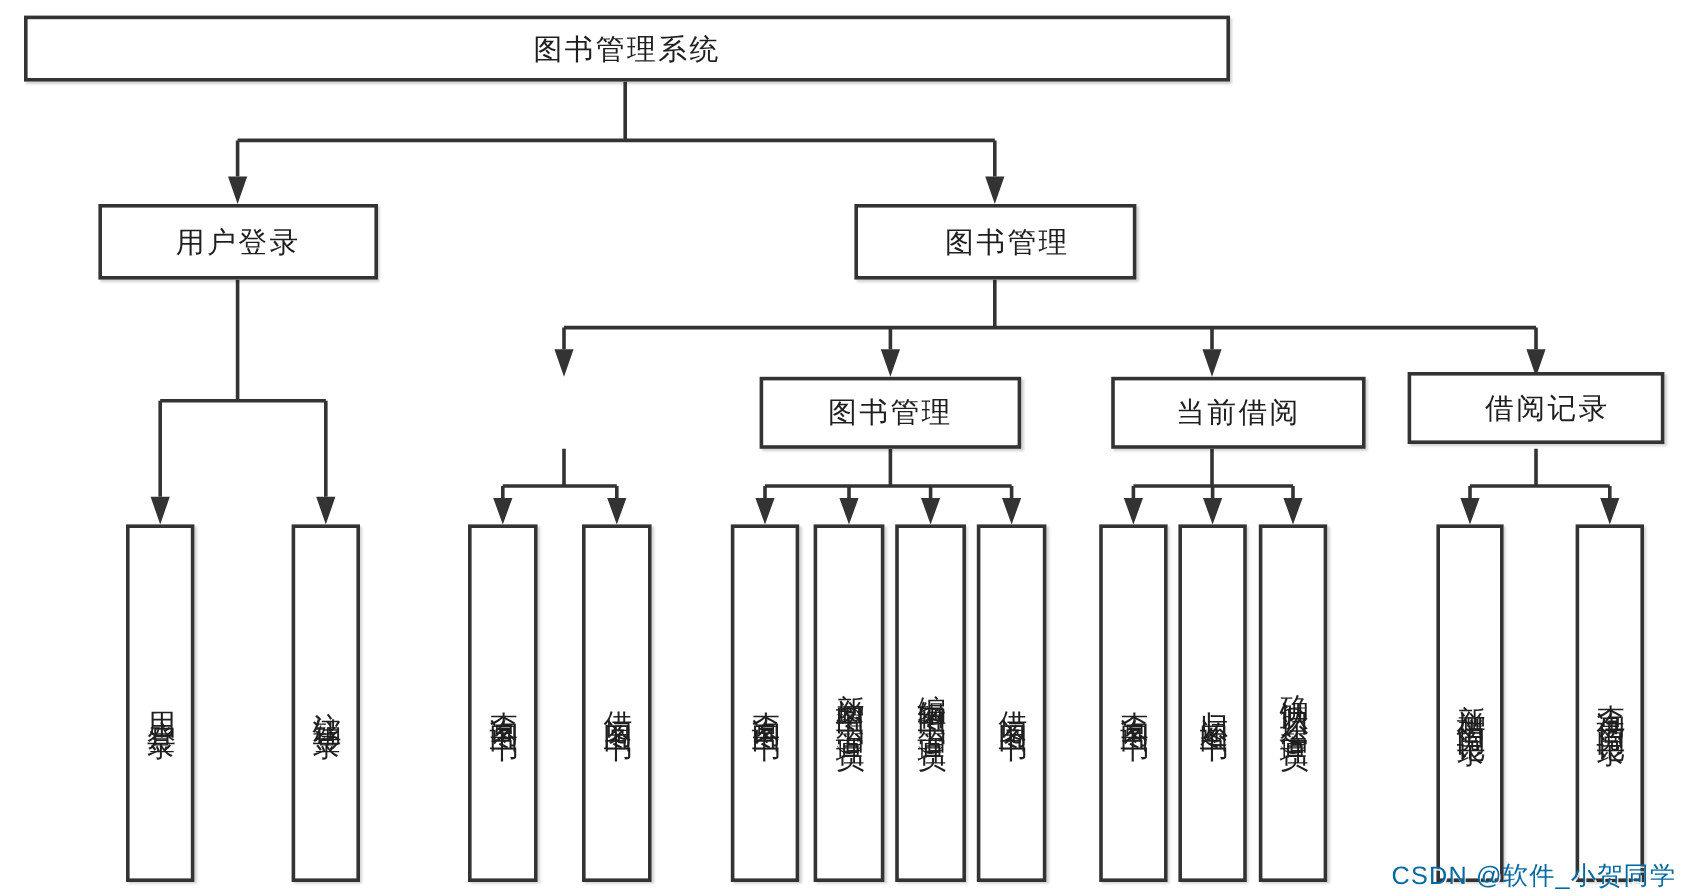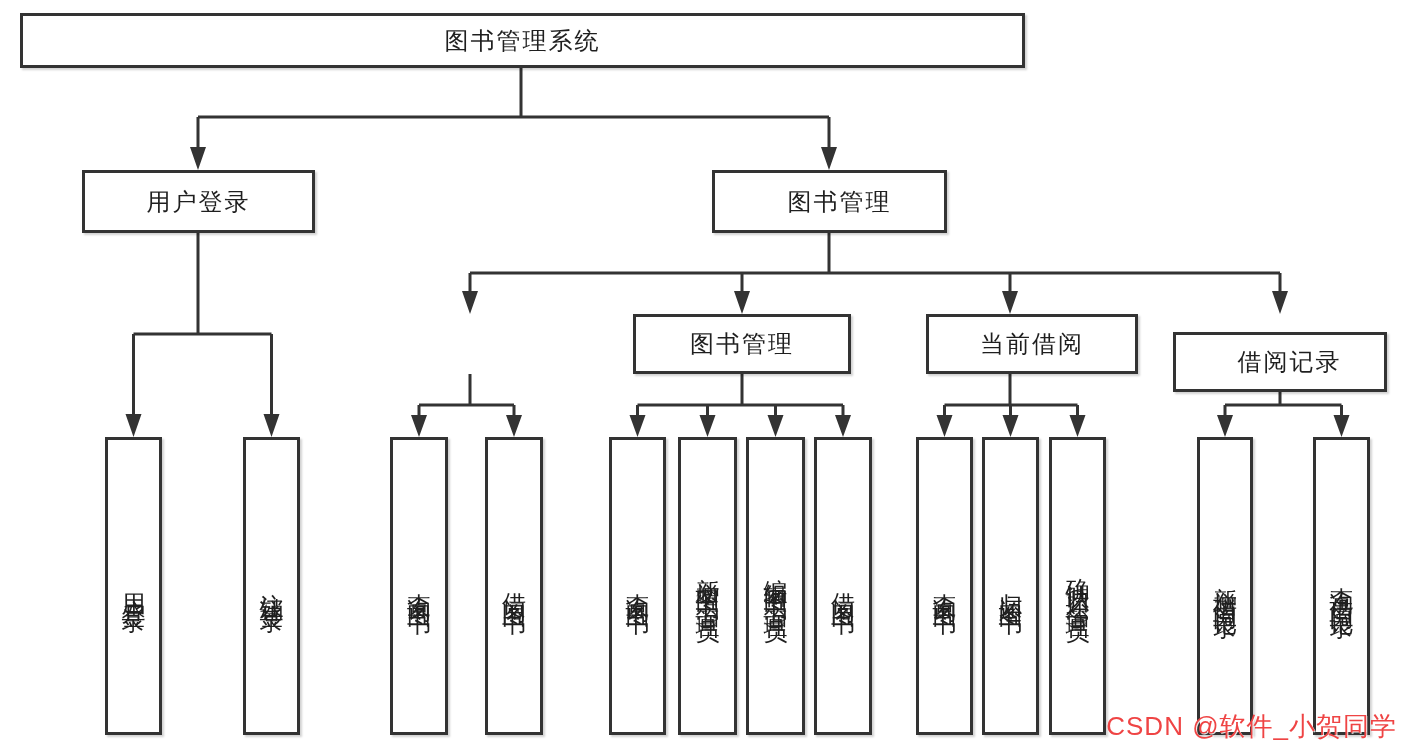--- a/index.html
+++ b/index.html
@@ -43,22 +43,22 @@
     writing-mode: vertical-rl;
     text-orientation: mixed;
     letter-spacing: 6px;
     line-height: 1;
     white-space: nowrap;
   }
   .watermark {
     position: absolute;
     right: 8px;
     bottom: 3px;
-    font-size: 26px;
-    color: #ef4444;
+    font-size: 21px;
+    color: #0369a1;
     letter-spacing: 1px;
     text-shadow: 1px 1px 0 rgba(255,255,255,0.85);
     z-index: 3;
   }
 </style>
 </head>
 <body>
 
 <div class="canvas">
 
@@ -90,21 +90,21 @@
     </g>
   </svg>
 
   <div class="node" style="left:20px; top:13px; width:1005px; height:55px;">图书管理系统</div>
 
   <div class="node" style="left:82px; top:170px; width:233px; height:63px;">用户登录</div>
   <div class="node" style="left:712px; top:170px; width:235px; height:63px;padding-left:20px;">图书管理</div>
 
   <div class="node" style="left:633px; top:314px; width:218px; height:60px;">图书管理</div>
   <div class="node" style="left:904px; top:314px; width:212px; height:60px;margin-left:22px;">当前借阅</div>
-  <div class="node" style="left:1173px; top:332px; width:214px; height:60px;padding-left:19px;">借阅记录</div>
+  <div class="node" style="left:1173px; top:310px; width:214px; height:60px;padding-left:19px;">借阅记录</div>
 
   <div class="node leaf" style="left:105px; top:437px; width:57px; height:298px;">
     <span class="vtext">用户登录</span>
   </div>
   <div class="node leaf" style="left:243px; top:437px; width:57px; height:298px;">
     <span class="vtext">注销登录</span>
   </div>
 
   <div class="node leaf" style="left:390px; top:437px; width:58px; height:298px;">
     <span class="vtext">查询图书</span>

